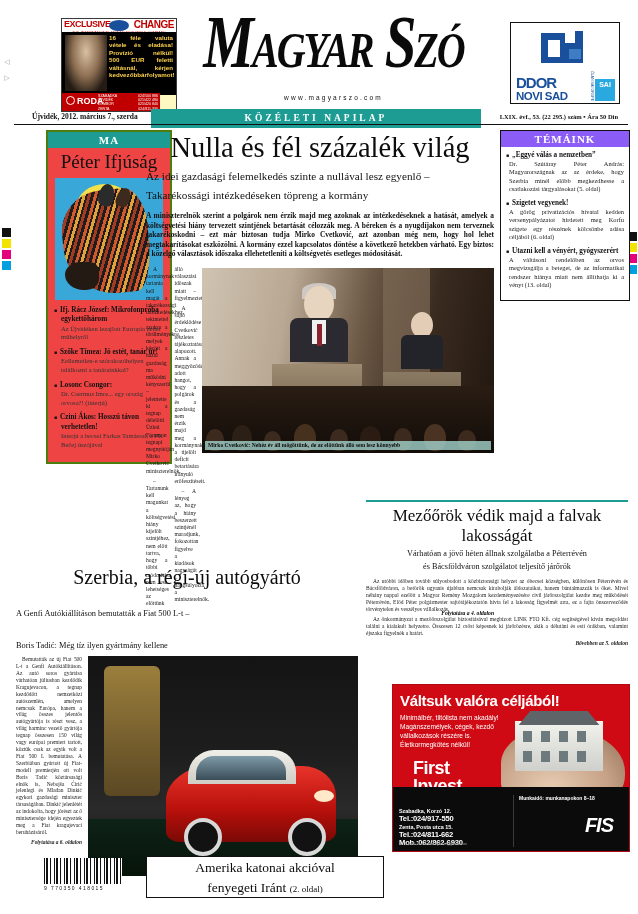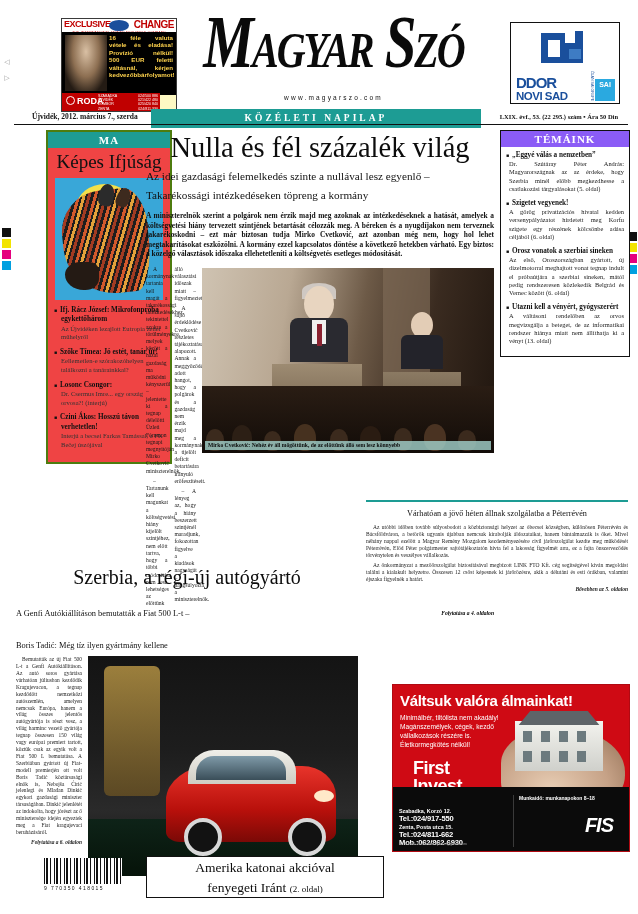--- a/index.html
+++ b/index.html
@@ -277,21 +277,21 @@
     <div class="issue-date">Újvidék, 2012. március 7., szerda</div>
     <div class="teal-bar">
         <span>KÖZÉLETI NAPILAP</span>
       </div>
     <div class="issue-no">LXIX. évf., 53. (22 295.) szám ▪ Ára 50 Din</div>
   </div>
   <div class="rule-top"></div>
 
   <div class="leftcol">
     <div class="ma-bar">MA</div>
-    <div class="ki-title">Képes Ifjúság</div>
+    <div class="ki-title">Péter Ifjúság</div>
     <div class="zebra">
       <div class="z-sun"></div>
         <div class="z-head"></div>
         <div class="z-ear"></div>
         <div class="z-ear2"></div>
         <div class="z-muzzle"></div>
     </div>
     <div class="ki-list">
       <div class="ki-item">
         <div class="ki-h">Ifj. Rácz József: Mikrofonpróba egykettőhárom</div>
@@ -364,33 +364,32 @@
     <div class="tem-list">
       <div class="tem-item">
         <div class="tem-h">„Eggyé válás a nemzetben”</div>
         <div class="tem-d">Dr. Szútáray Péter András: Magyarországnak az az érdeke, hogy Szerbia minél előbb megkezdhesse a csatlakozási tárgyalásokat (5. oldal)</div>
       </div>
       <div class="tem-item">
         <div class="tem-h">Szigetet vegyenek!</div>
         <div class="tem-d">A görög privatizációs hivatal kedden versenypályázatot hirdetett meg Korfu szigete egy részének kölcsönbe adása céljából (6. oldal)</div>
       </div>
       <div class="tem-item">
-        <div class="tem-h">Orosz vonatok a szerbiai sineken</div>
-        <div class="tem-d">Az első, Oroszországban gyártott, új dízelmotorral meghajtott vonat tegnap indult el próbaútjára a szerbiai sineken, mától pedig rendszeresen közlekedik Belgrád és Vernec között (6. oldal)</div>
-      </div>
-      <div class="tem-item">
         <div class="tem-h">Utazni kell a vényért, gyógyszerért</div>
         <div class="tem-d">A váltásoni rendelőben az orvos megvizsgálja a beteget, de az informatikai rendszer hiánya miatt nem állíthatja ki a vényt (13. oldal)</div>
       </div>
     </div>
   </div>
 
   <div class="hr-top-mezo"></div>
   <div class="mezo">
+    <h2>Mezőőrök védik majd a falvak</h2>
+    <h2>lakosságát</h2>
     <div class="deck">Várhatóan a jövő héten állnak szolgálatba a Péterrévén</div>
+    <div class="deck">és Bácsföldváron szolgálatot teljesítő járőrök</div>
     <div class="body">
       <p>Az utóbbi időben tovább súlyosbodott a közbiztonsági helyzet az óbecsei községben, különösen Péterrévén és Bácsföldváron, a betörők ugyanis újabban nemcsak kirabolják áldozataikat, hanem bántalmazzák is őket. Mivel néhány nappal ezelőtt a Magyar Remény Mozgalom kezdeményezésére civil járőrszolgálat kezdte meg működését Péterrévén, Előd Péter polgármester sajtótájékoztatón hívta fel a lakosság figyelmét arra, ez a fajta önszerveződés törvénytelen és veszélyes vállalkozás.</p>
       <p>Az önkormányzat a mezőőrszolgálat biztosításával megbízott LINK FTO Kft. cég segítségével kíván megoldást találni a kialakult helyzetre. Összesen 12 csőst képesnek ki járőrözésre, akik a délutáni és esti órákban, valamint éjszaka figyelnék a határt.</p>
       <div class="jump2">Bővebben az 5. oldalon</div>
     </div>
   </div>
 
   <div class="szerbia">
     <h2>Szerbia, a régi-új autógyártó</h2>
     <div class="deck">A Genfi Autókiállításon bemutatták a Fiat 500 L-t –</div>
@@ -416,21 +415,21 @@
         </div>
         <div class="sp-model" style="left:182px;">
           <div class="m-hair"></div>
             <div class="m-head"></div>
         </div>
       </div>
     </div>
   </div>
 
   <div class="fisad">
-    <div class="fis-title">Váltsuk valóra álmainkat!</div>
+    <div class="fis-title">Váltsuk valóra céljából!</div>
     <div class="fis-bul">
       <div>Minimálbér, tiltólista nem akadály!</div>
       <div>Magánszemélyek, cégek, kezdő</div>
       <div>vállalkozások részére is.</div>
       <div>Életkormegkötés nélkül!</div>
     </div>
 
     <div class="fis-hand"></div>
     <div class="fis-house">
       <span class="fis-win" style="left:8px;top:10px"></span>

